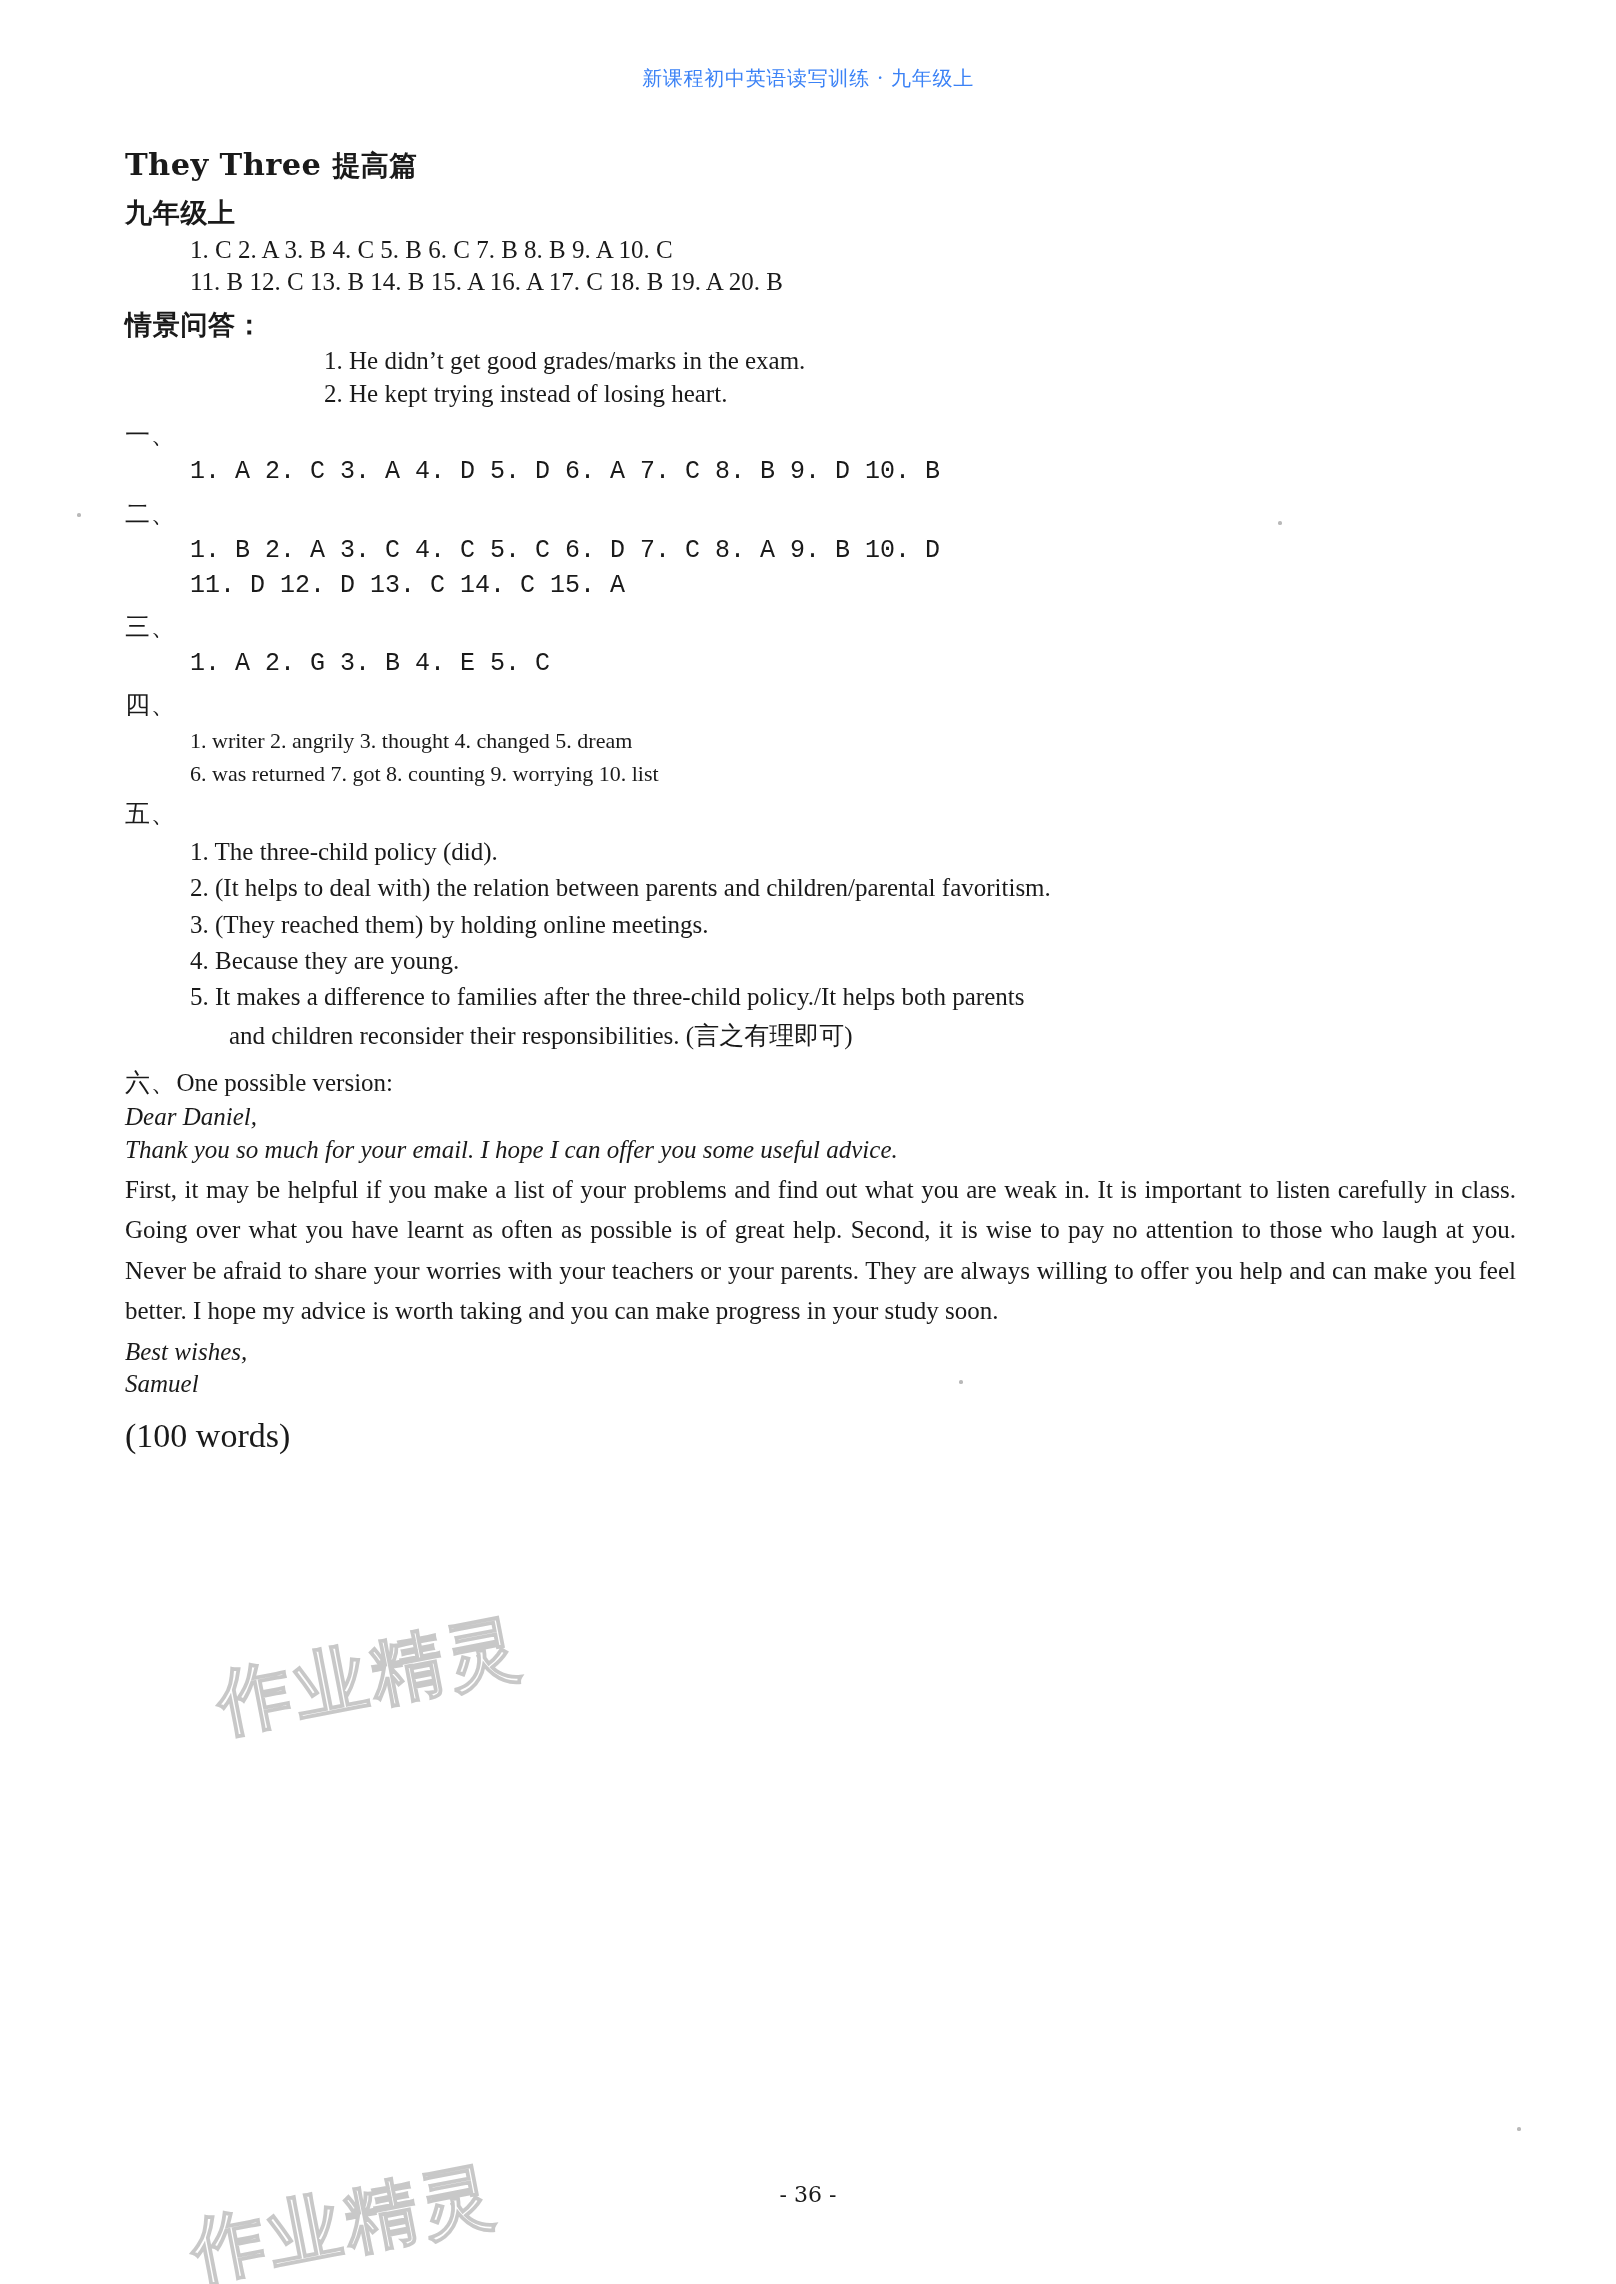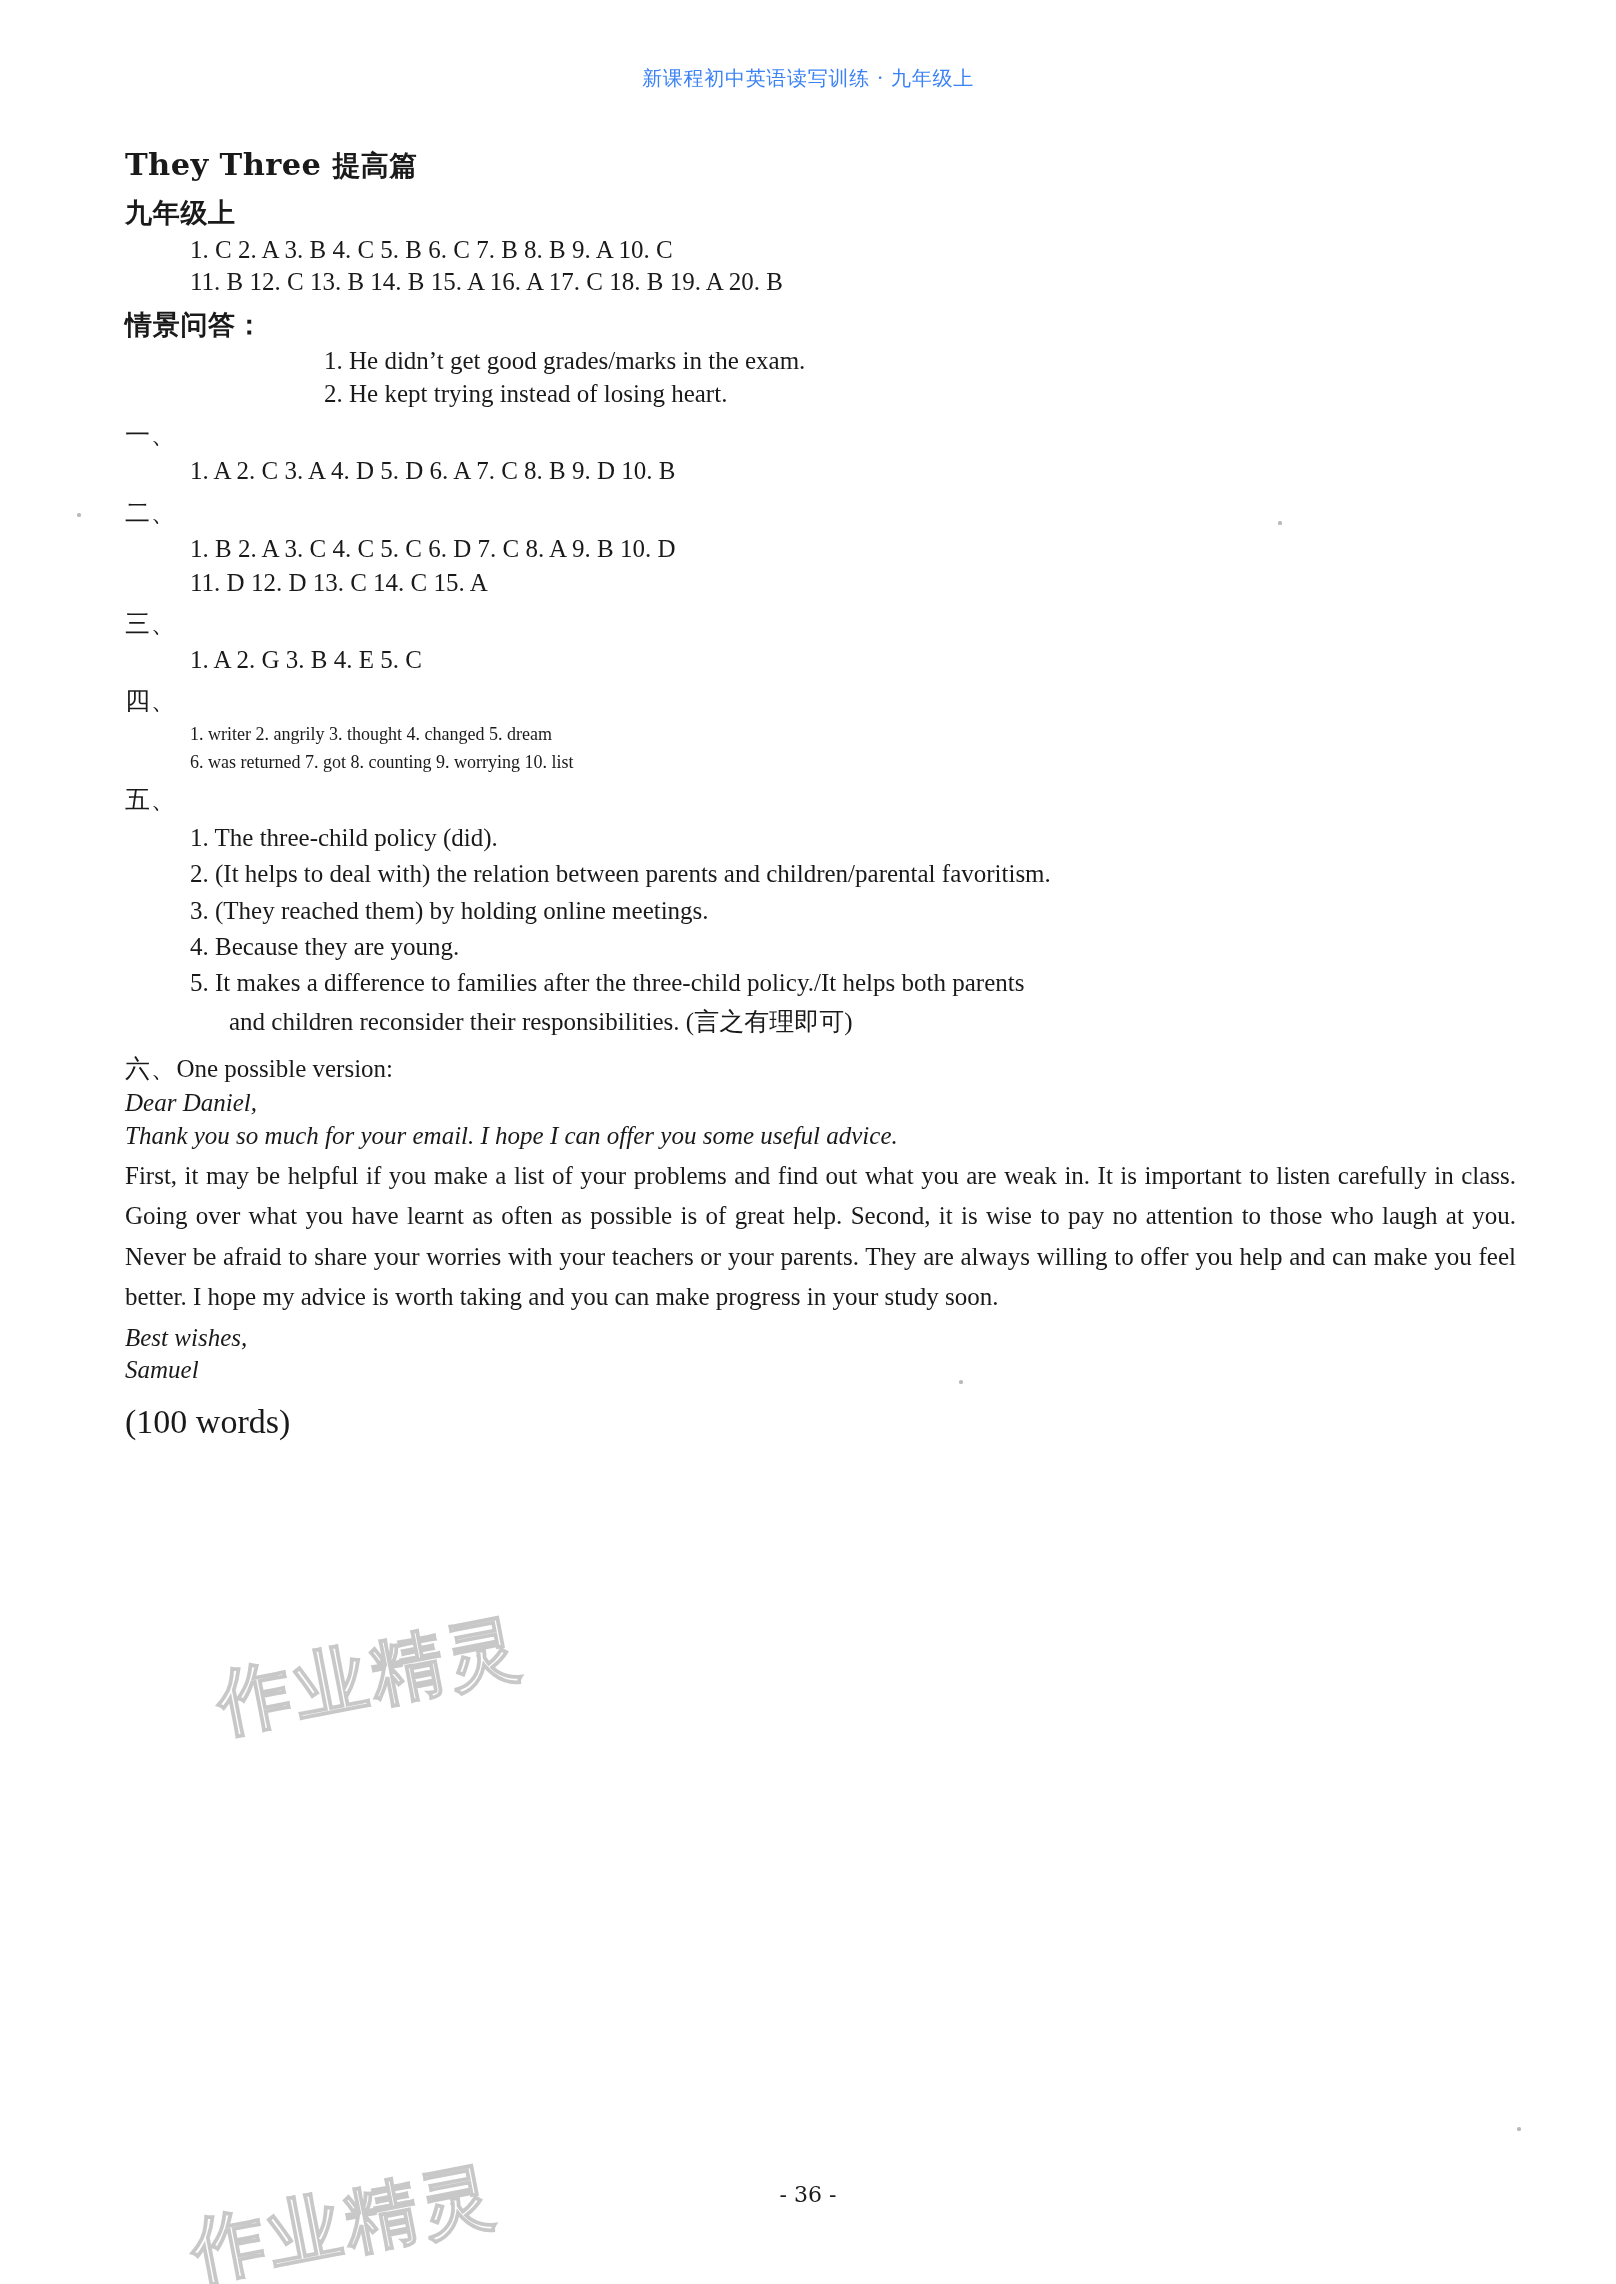--- a/index.html
+++ b/index.html
@@ -73,23 +73,24 @@
     font-size: 25px;
     font-family: "DejaVu Sans", sans-serif;
     margin: 10.4px 0 0 0;
     letter-spacing: 0.7px;
   }
   .ans-line {
     font-size: 25px;
     margin: 6px 0;
     padding-left: 65px;
     white-space: nowrap;
+    font-family: Liberation Mono, monospace;
   }
   .word-line {
-    font-size: 18px;
+    font-size: 22px;
     margin: 6.7px 0;
     padding-left: 65px;
     white-space: nowrap;
   }
   .sent-line {
     font-size: 25px;
     margin: 8.2px 0;
     padding-left: 65px;
   }
   .sent-line.cont {

